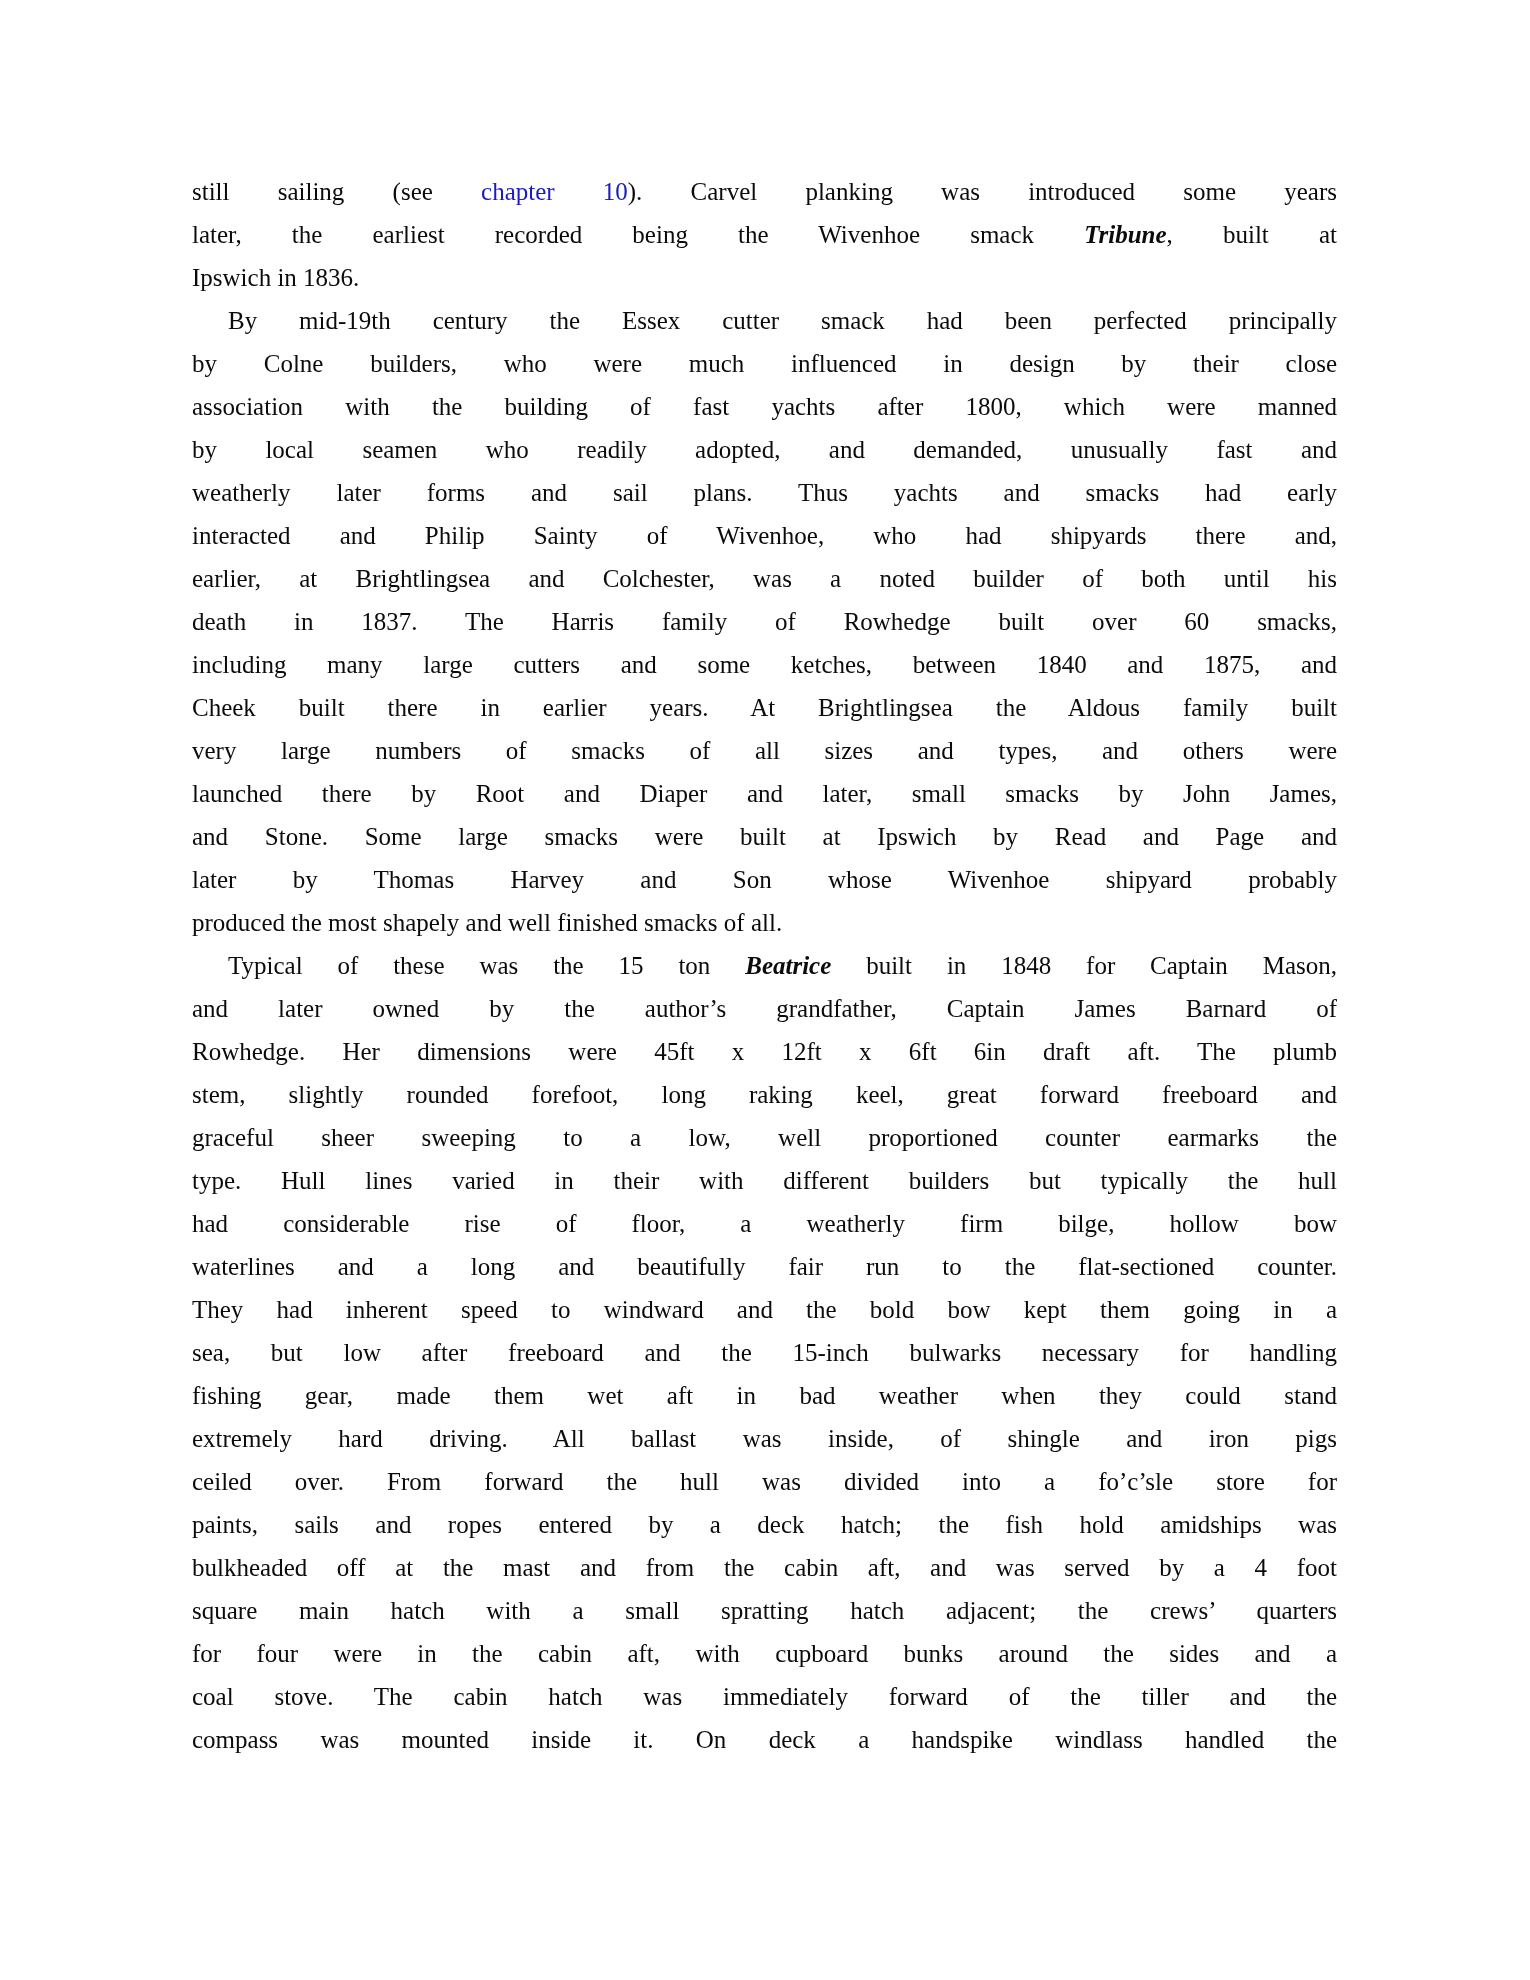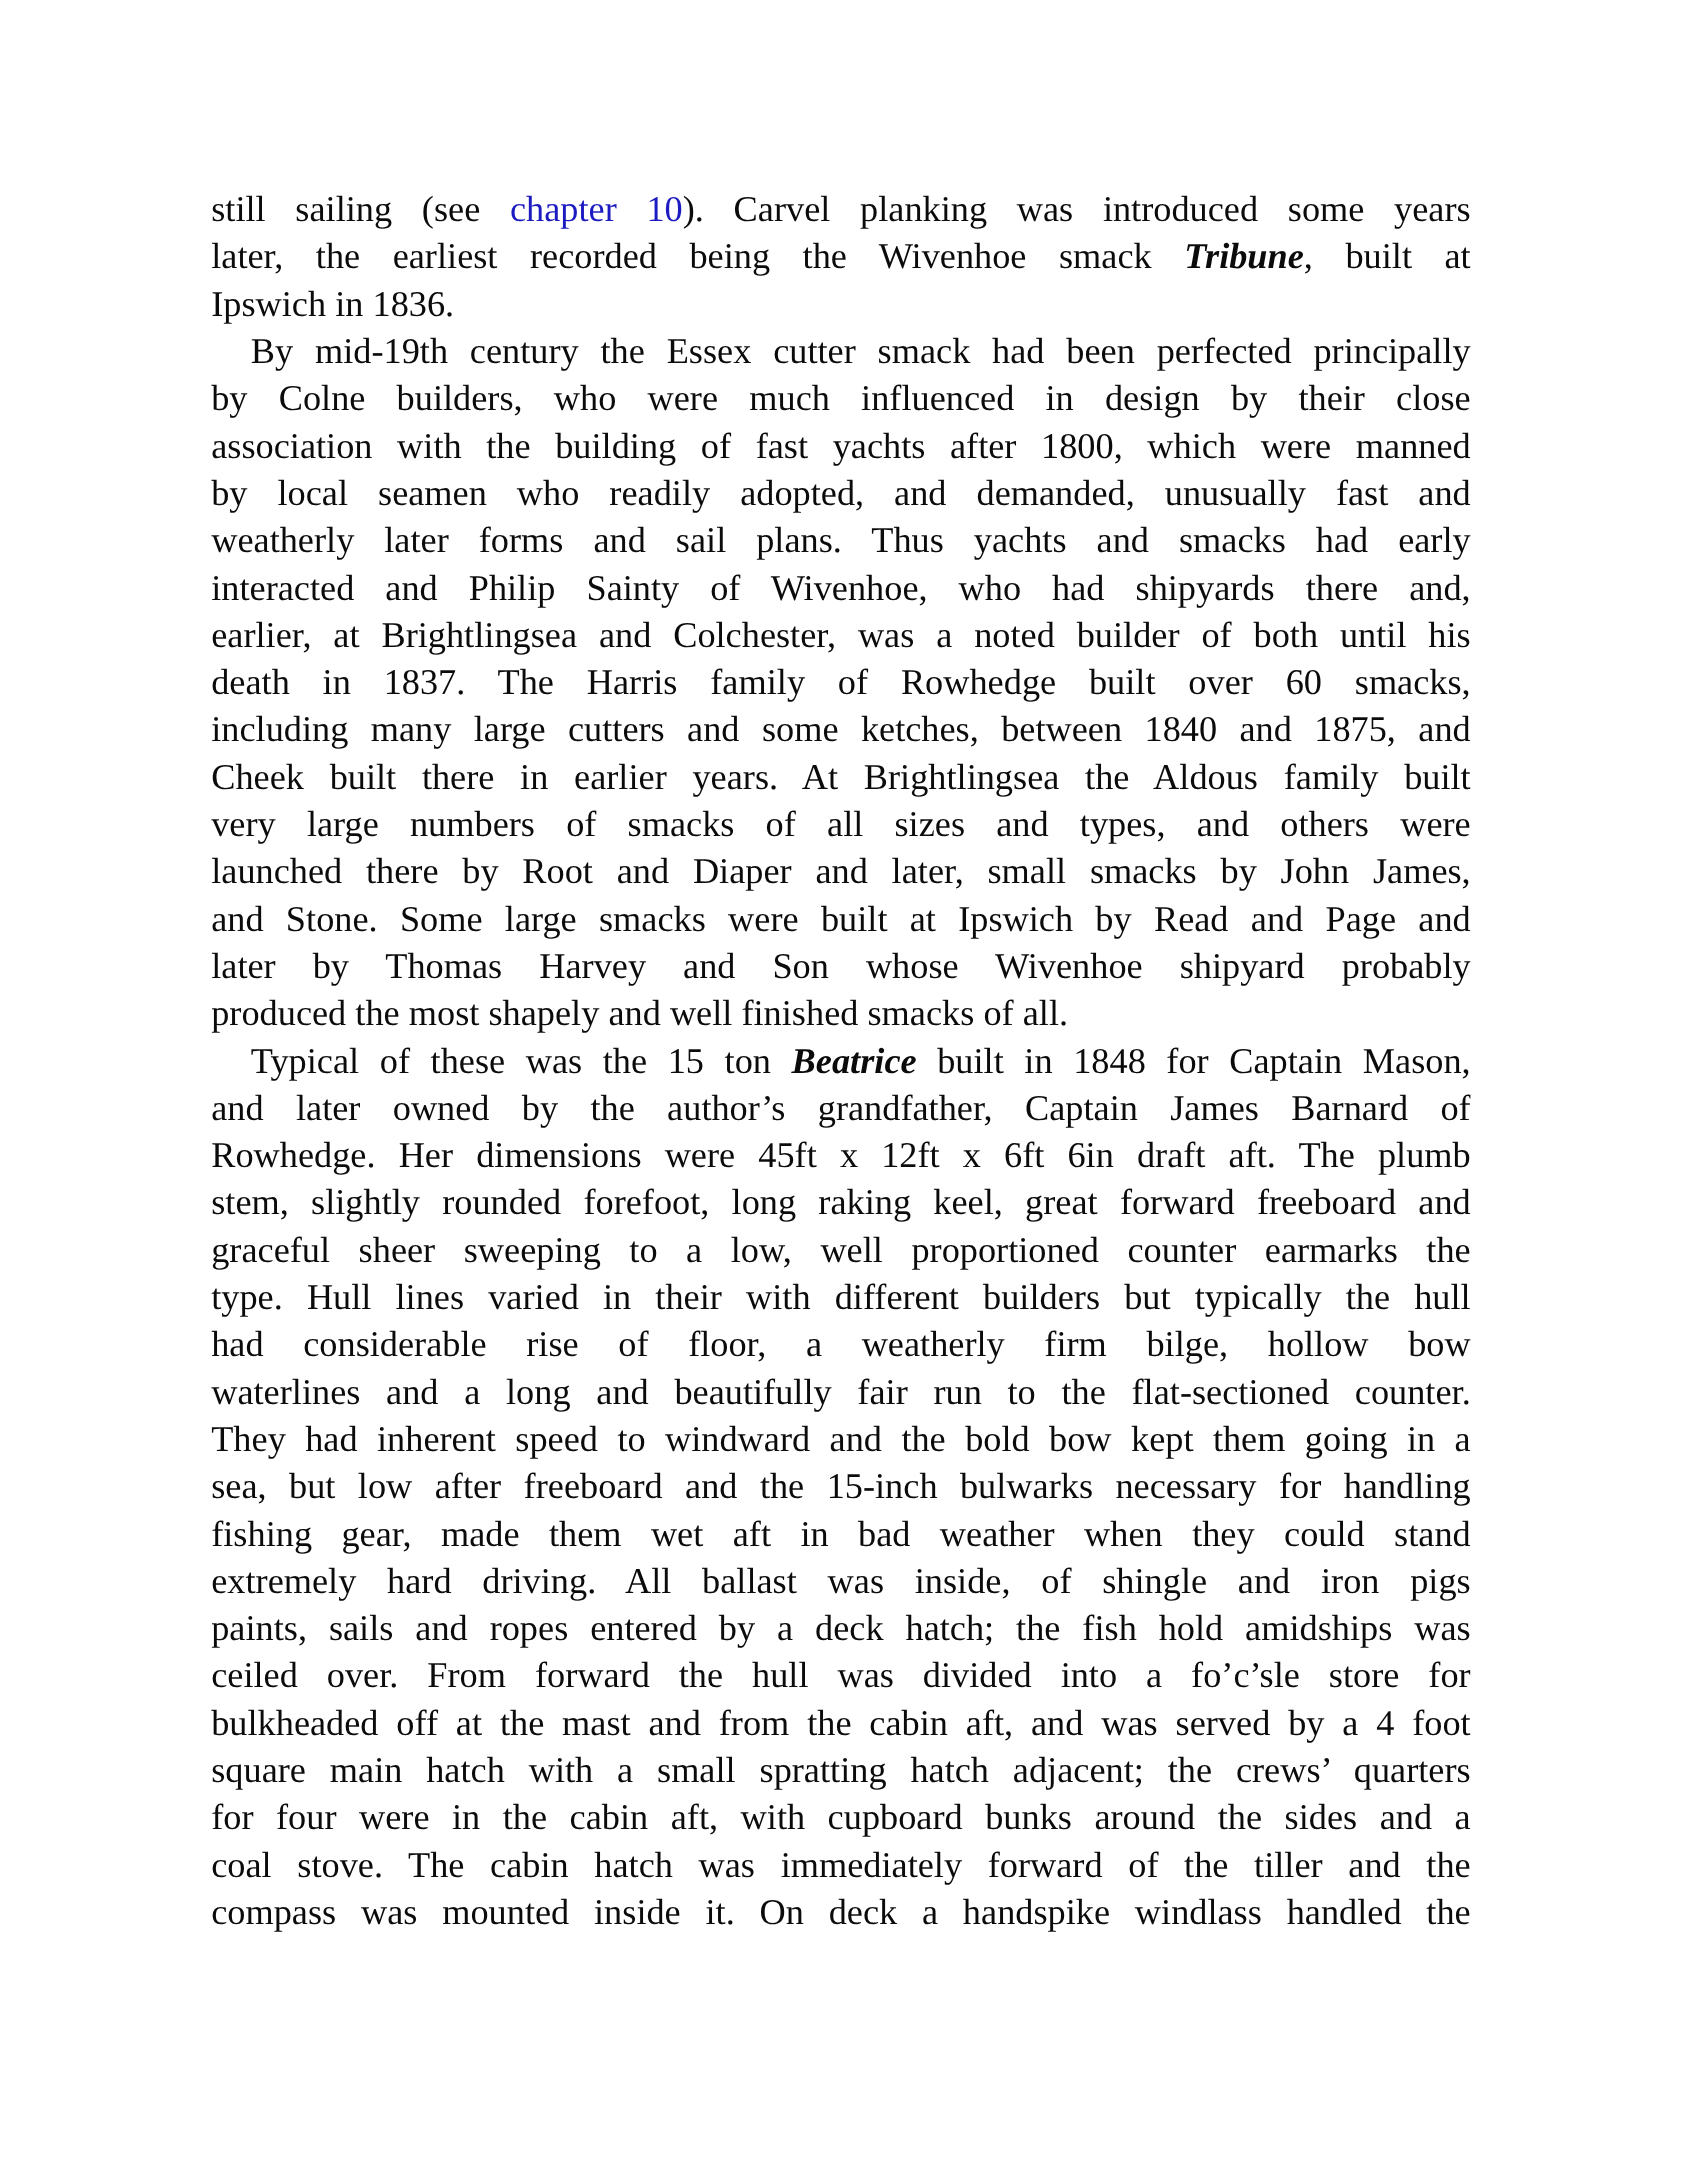--- a/index.html
+++ b/index.html
@@ -16,21 +16,21 @@
     font-family: "Liberation Serif", "DejaVu Serif", serif;
     color: #0b0b0b;
   }
   .text-block {
     position: absolute;
     left: 192px;
     top: 170px;
     width: 1145px;
   }
   .line {
-    font-size: 33px;
+    font-size: 25px;
     line-height: 43px;
     height: 43px;
     overflow: hidden;
     text-align: justify;
     text-align-last: justify;
   }
   .line.lastline {
     text-align: right;
     text-align-last: left;
   }
@@ -75,21 +75,21 @@
       <div class="line"><span>Rowhedge. Her dimensions were 45ft x 12ft x 6ft 6in draft aft. The plumb</span></div>
       <div class="line"><span>stem, slightly rounded forefoot, long raking keel, great forward freeboard and</span></div>
       <div class="line"><span>graceful sheer sweeping to a low, well proportioned counter earmarks the</span></div>
       <div class="line"><span>type. Hull lines varied in their with different builders but typically the hull</span></div>
       <div class="line"><span>had considerable rise of floor, a weatherly firm bilge, hollow bow</span></div>
       <div class="line"><span>waterlines and a long and beautifully fair run to the flat-sectioned counter.</span></div>
       <div class="line"><span>They had inherent speed to windward and the bold bow kept them going in a</span></div>
       <div class="line"><span>sea, but low after freeboard and the 15-inch bulwarks necessary for handling</span></div>
       <div class="line"><span>fishing gear, made them wet aft in bad weather when they could stand</span></div>
       <div class="line"><span>extremely hard driving. All ballast was inside, of shingle and iron pigs</span></div>
+      <div class="line"><span>ceiled over. From forward the hull was divided into a fo’c’sle store for</span></div>
       <div class="line"><span>paints, sails and ropes entered by a deck hatch; the fish hold amidships was</span></div>
-      <div class="line"><span>ceiled over. From forward the hull was divided into a fo’c’sle store for</span></div>
       <div class="line"><span>bulkheaded off at the mast and from the cabin aft, and was served by a 4 foot</span></div>
       <div class="line"><span>square main hatch with a small spratting hatch adjacent; the crews’ quarters</span></div>
       <div class="line"><span>for four were in the cabin aft, with cupboard bunks around the sides and a</span></div>
       <div class="line"><span>coal stove. The cabin hatch was immediately forward of the tiller and the</span></div>
       <div class="line"><span>compass was mounted inside it. On deck a handspike windlass handled the</span></div>
     </div>
 </div>
 
 </body></html>

